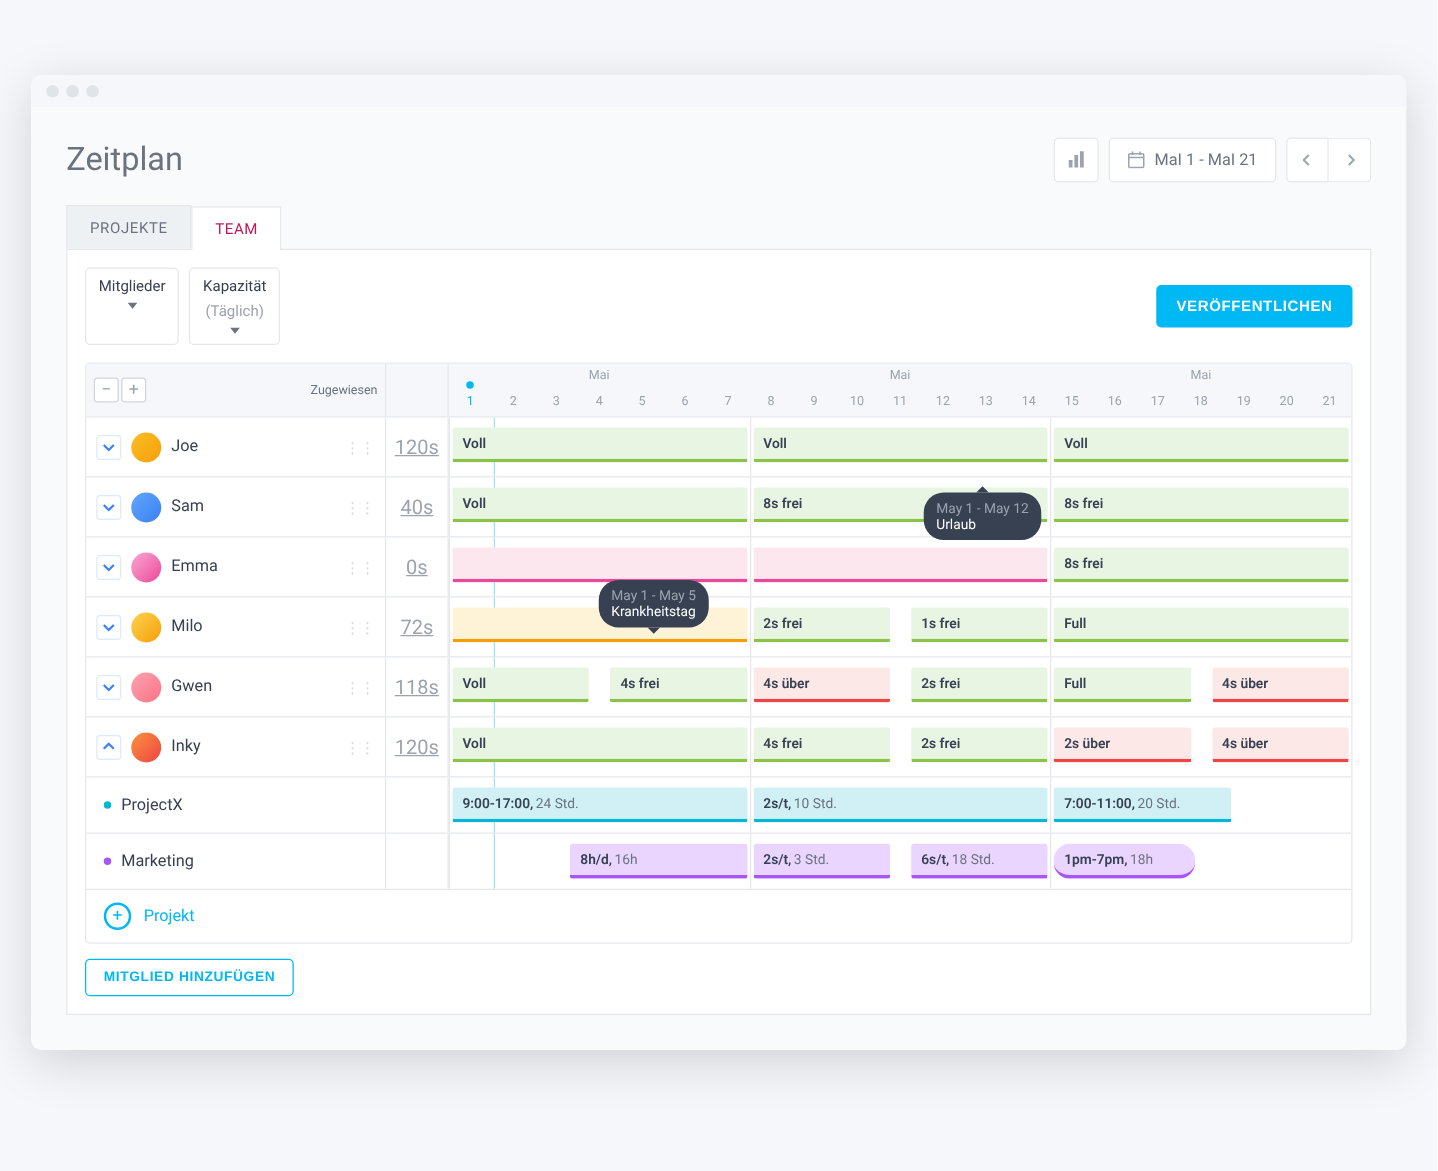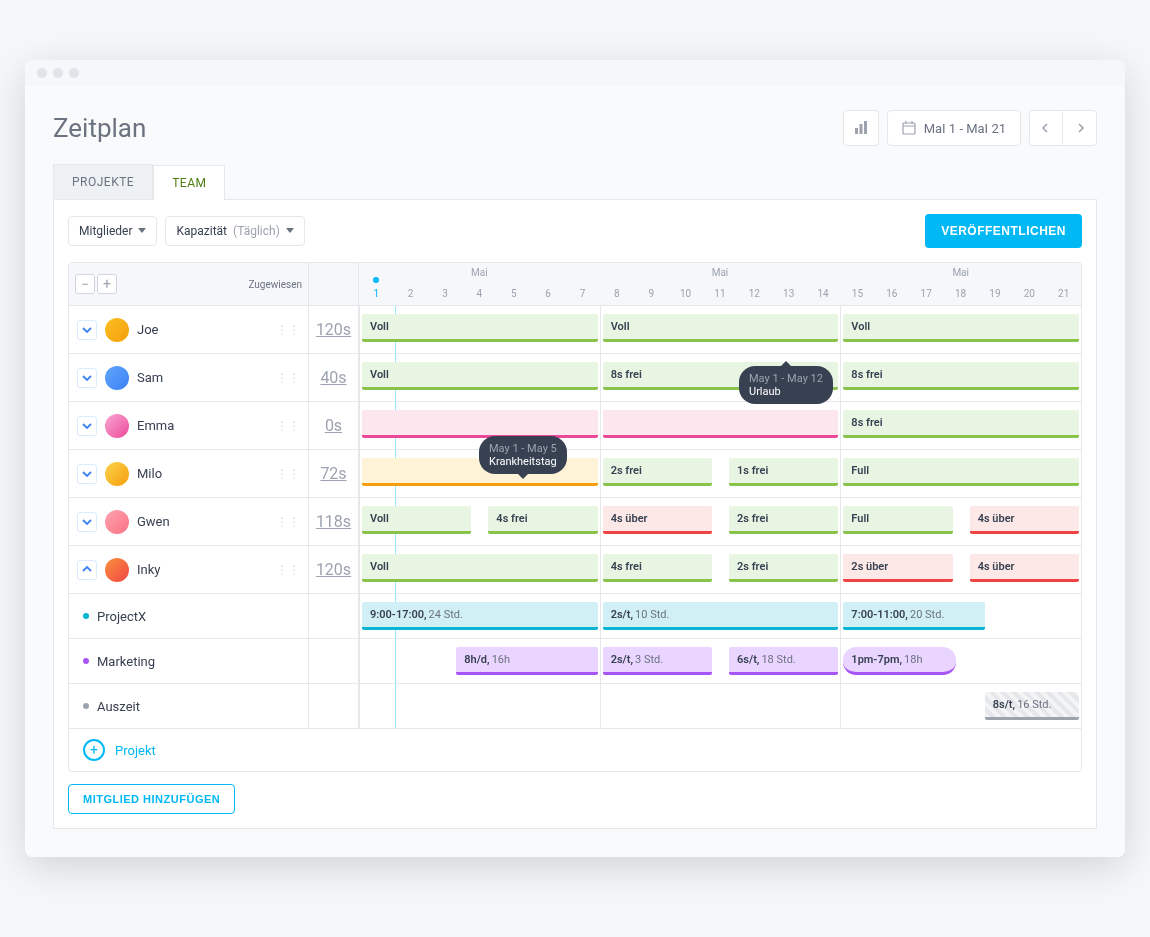--- a/index.html
+++ b/index.html
@@ -12,25 +12,25 @@
 .title { font-size: 26px; color: #6b7280; font-weight: 400; }
 .hdr-right { display: flex; gap: 8px; }
 .icon-btn { background: #fff; border: 1px solid #e5e7eb; border-radius: 4px; width: 36px; height: 36px; display: flex; align-items: center; justify-content: center; cursor: pointer; }
 .date-btn { background: #fff; border: 1px solid #e5e7eb; border-radius: 4px; height: 36px; padding: 0 14px; display: flex; align-items: center; gap: 8px; font-size: 13px; color: #6b7280; cursor: pointer; }
 .nav-btns { display: flex; }
 .nav-btn { background: #fff; border: 1px solid #e5e7eb; width: 34px; height: 36px; display: flex; align-items: center; justify-content: center; cursor: pointer; }
 .nav-btn:first-child { border-radius: 4px 0 0 4px; }
 .nav-btn:last-child { border-radius: 0 4px 4px 0; border-left: none; }
 .tabs { display: flex; border-bottom: 1px solid #e5e7eb; }
 .tab { padding: 10px 18px; font-size: 12px; color: #6b7280; letter-spacing: 0.5px; cursor: pointer; background: #eef1f4; border: 1px solid #e5e7eb; border-bottom: none; }
-.tab.active { background: #fff; color: #4d7c0f; position: relative; top: 1px; }
+.tab.active { background: #fff; color: #be185d; position: relative; top: 1px; }
 .panel { background: #fff; border: 1px solid #e5e7eb; border-top: none; padding: 14px; }
 .toolbar { display: flex; justify-content: space-between; align-items: center; margin-bottom: 14px; }
 .tb-left { display: flex; gap: 8px; }
-.dd { border: 1px solid #e5e7eb; border-radius: 4px; padding: 7px 10px; font-size: 12px; color: #374151; display: flex; align-items: center; gap: 6px; cursor: pointer; }
+.dd { border: 1px solid #e5e7eb; border-radius: 4px; padding: 7px 10px; font-size: 12px; color: #374151; display: flex; align-items: center; gap: 6px; cursor: pointer; flex-direction: column; }
 .dd .sub { color: #9ca3af; }
 .publish-btn { background: #00b8f4; color: #fff; border: none; border-radius: 4px; padding: 10px 16px; font-size: 12px; font-weight: 600; letter-spacing: 0.5px; cursor: pointer; }
 .grid { border: 1px solid #e5e7eb; border-radius: 4px; overflow: hidden; }
 .ghdr { display: flex; background: #f5f7fa; font-size: 11px; color: #6b7280; }
 .lcol { width: 240px; flex-shrink: 0; border-right: 1px solid #e5e7eb; }
 .hdr-lcol { display: flex; align-items: center; padding: 4px 6px; height: 42px; }
 .zoom-btn { width: 20px; height: 20px; background: #fff; border: 1px solid #d1d5db; border-radius: 3px; display: flex; align-items: center; justify-content: center; cursor: pointer; font-size: 14px; color: #9ca3af; }
 .zoom-btn + .zoom-btn { margin-left: 2px; }
 .assigned-lbl { flex: 1; text-align: right; font-size: 10px; color: #6b7280; }
 .assigned-col { width: 50px; border-right: 1px solid #e5e7eb; }
@@ -400,35 +400,20 @@
                   <div class="split">
                     <div class="bar purple">2s/t,<span class="sub"> 3 Std.</span></div>
                     <div class="bar purple">6s/t,<span class="sub"> 18 Std.</span></div>
                   </div>
                 </div>
                 <div class="week">
                   <div class="bar purple" style="width: 48%; border-radius: 13px;">1pm-7pm,<span class="sub"> 18h</span></div>
                 </div>
               </div>
             </div>
-            <div class="row sub-row">
-              <div class="lcol">
-                <div class="proj-dot" style="background: rgb(156, 163, 175);"></div>
-                <div class="name">Auszeit</div>
-              </div>
-              <div class="assigned-col"></div>
-              <div class="timeline">
-                <div class="vline"></div>
-                <div class="week"></div>
-                <div class="week"></div>
-                <div class="week">
-                  <div class="bar gray" style="margin-left: 60%; width: 40%;">8s/t,<span class="sub"> 16 Std.</span></div>
-                </div>
-              </div>
-            </div>
           </div>
 
         <div class="row sub-row" style="border-top:1px solid #e5e7eb">
           <div class="add-proj">
             <div class="add-circle">+</div>
             <span>Projekt</span>
           </div>
         </div>
       </div>
 

